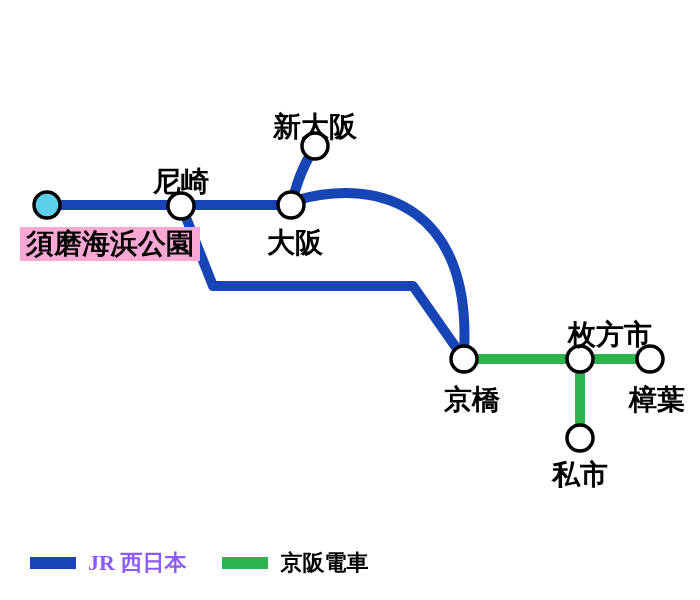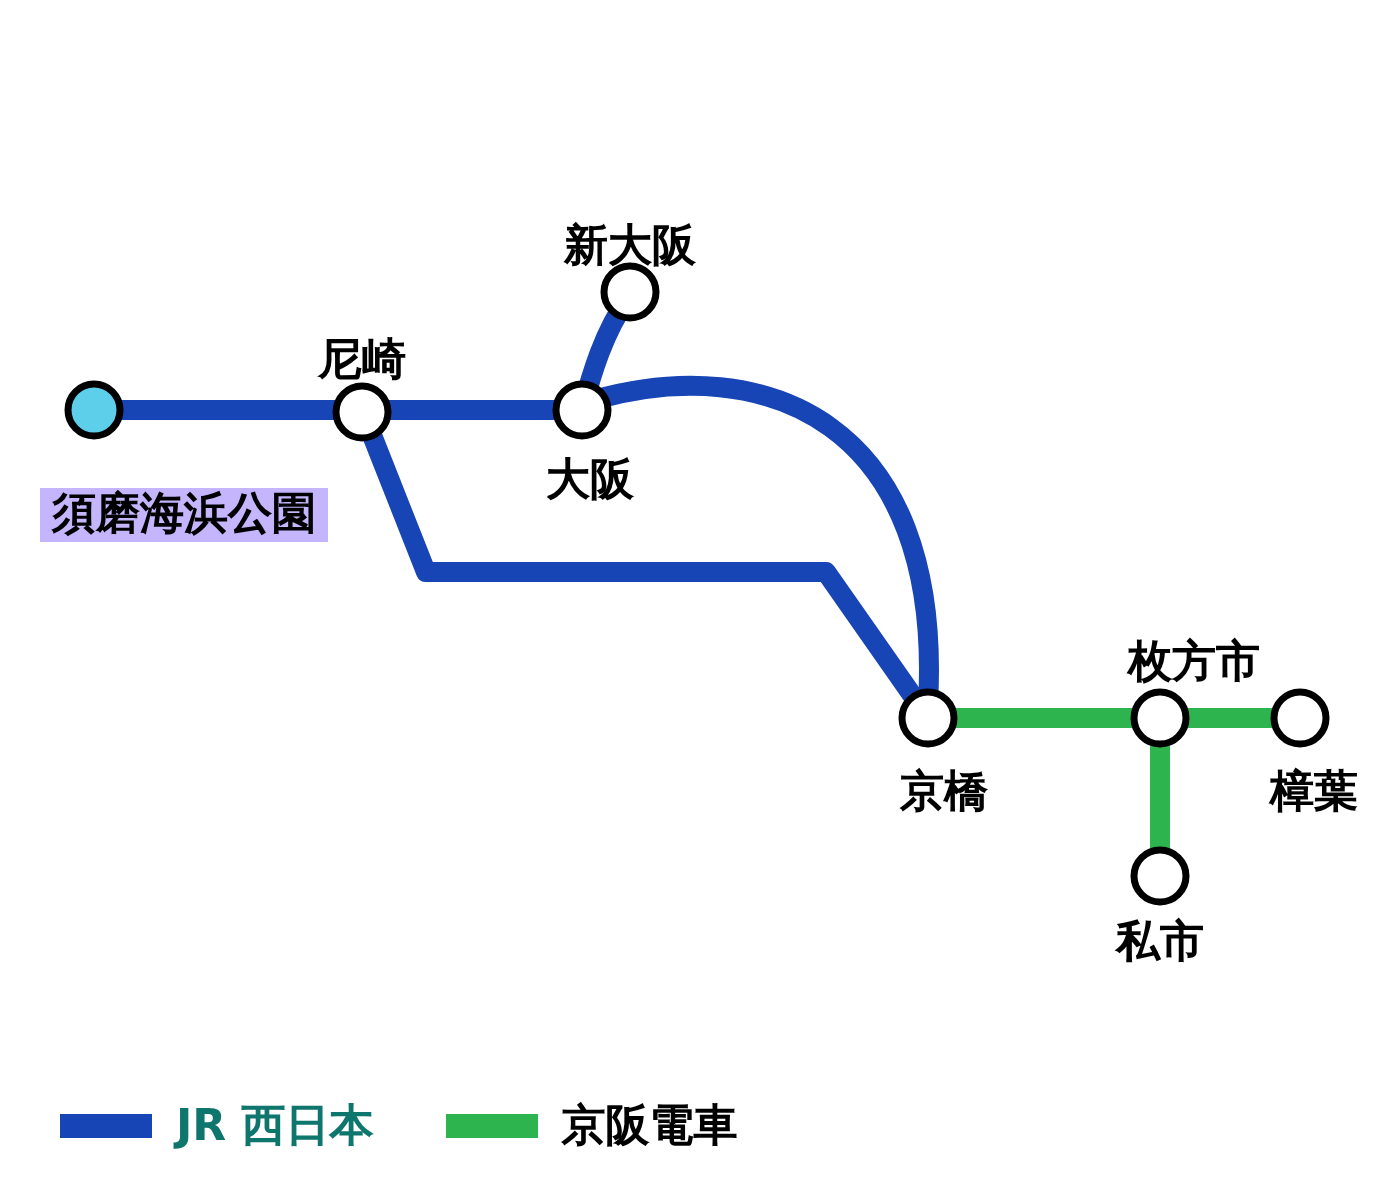--- a/index.html
+++ b/index.html
@@ -8,21 +8,21 @@
     width:700px;height:600px;
     background:#ffffff;
     overflow:hidden;
     font-family:"DejaVu Sans","Liberation Sans",sans-serif;
   }
   .canvas svg{position:absolute;left:0;top:0;}
   .rail{fill:none;stroke-width:10;stroke-linecap:round;stroke-linejoin:round;}
   .station{fill:#ffffff;stroke:#000000;stroke-width:3.5;}
   .station-label{
     position:absolute;
-    font-size:22px;
+    font-size:28px;
     font-weight:600;
     color:#000;
     white-space:nowrap;
     line-height:1.15;
   }
   .center{transform:translateX(-50%);}
   .hl{padding:1px 6px;}
   .legend{
     position:absolute;left:30px;top:548px;
     display:flex;align-items:center;gap:36px;
@@ -51,38 +51,38 @@
     <circle class="station" cx="315" cy="146" r="13"></circle>
     <circle class="station" cx="291" cy="205" r="13"></circle>
     <circle class="station" cx="464" cy="359" r="13"></circle>
     <circle class="station" cx="580" cy="359" r="13"></circle>
     <circle class="station" cx="650" cy="359" r="13"></circle>
     <circle class="station" cx="580" cy="438" r="13"></circle>
   </svg>
 
   <div class="station-label center" style="left:315px;top:111px;">新大阪</div>
 
-  <div class="station-label center" style="left:181px;top:168px;">尼崎</div>
+  <div class="station-label center" style="left:181px;top:168px;font-family:Liberation Mono, monospace;">尼崎</div>
 
   <div class="station-label center" style="left:295px;top:227px;font-family:Liberation Serif, serif;">大阪</div>
 
-  <div class="station-label hl" style="left: 20px; top: 244px; background-color: #c4b5fd;">須磨海浜公園</div>
+  <div class="station-label hl" style="left: 20px; top: 227px; background-color: #f9a8d4;">須磨海浜公園</div>
 
   <div class="station-label center" style="left:472px;top:384px;">京橋</div>
 
-  <div class="station-label center" style="left:597px;top:319px;">枚方市</div>
+  <div class="station-label center" style="left:610px;top:319px;">枚方市</div>
 
   <div class="station-label center" style="left:657px;top:384px;">樟葉</div>
 
   <div class="station-label center" style="left:580px;top:459px;text-align:center;">私市</div>
 
   <div class="legend">
     <div class="legend-item">
       <span class="swatch" style="background-color: rgb(23, 69, 181);"></span>
-      <span class="legend-label" style="color: #0f766e;">JR 西日本</span>
+      <span class="legend-label" style="color: #8b5cf6; font-family: Liberation Serif, serif;">JR 西日本</span>
     </div>
     <div class="legend-item">
       <span class="swatch" style="background-color: rgb(46, 180, 79);"></span>
       <span class="legend-label" style="color: #000000;">京阪電車</span>
     </div>
   </div>
 
 </div>
 
 </body></html>

